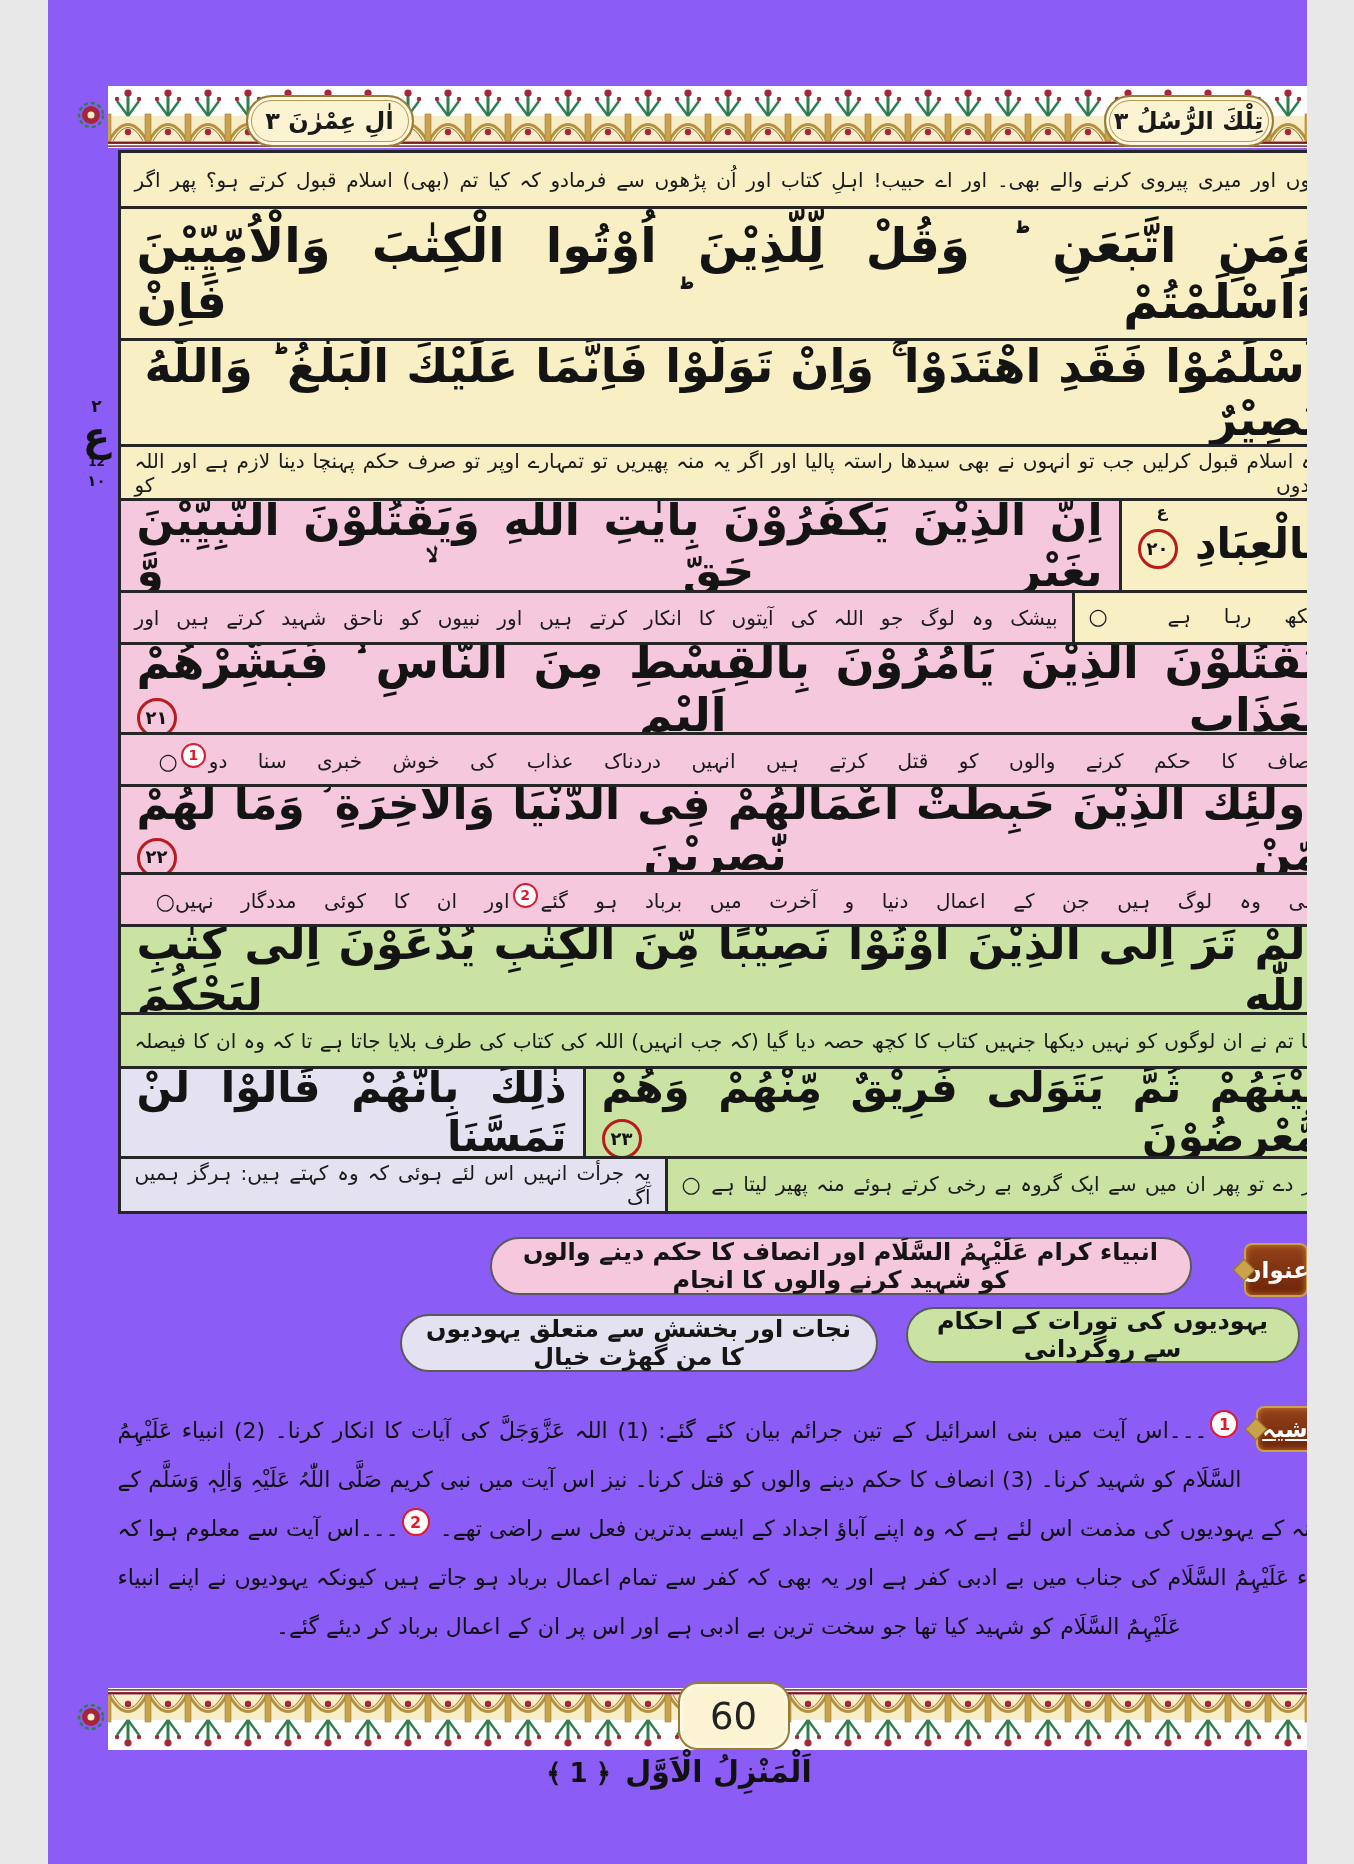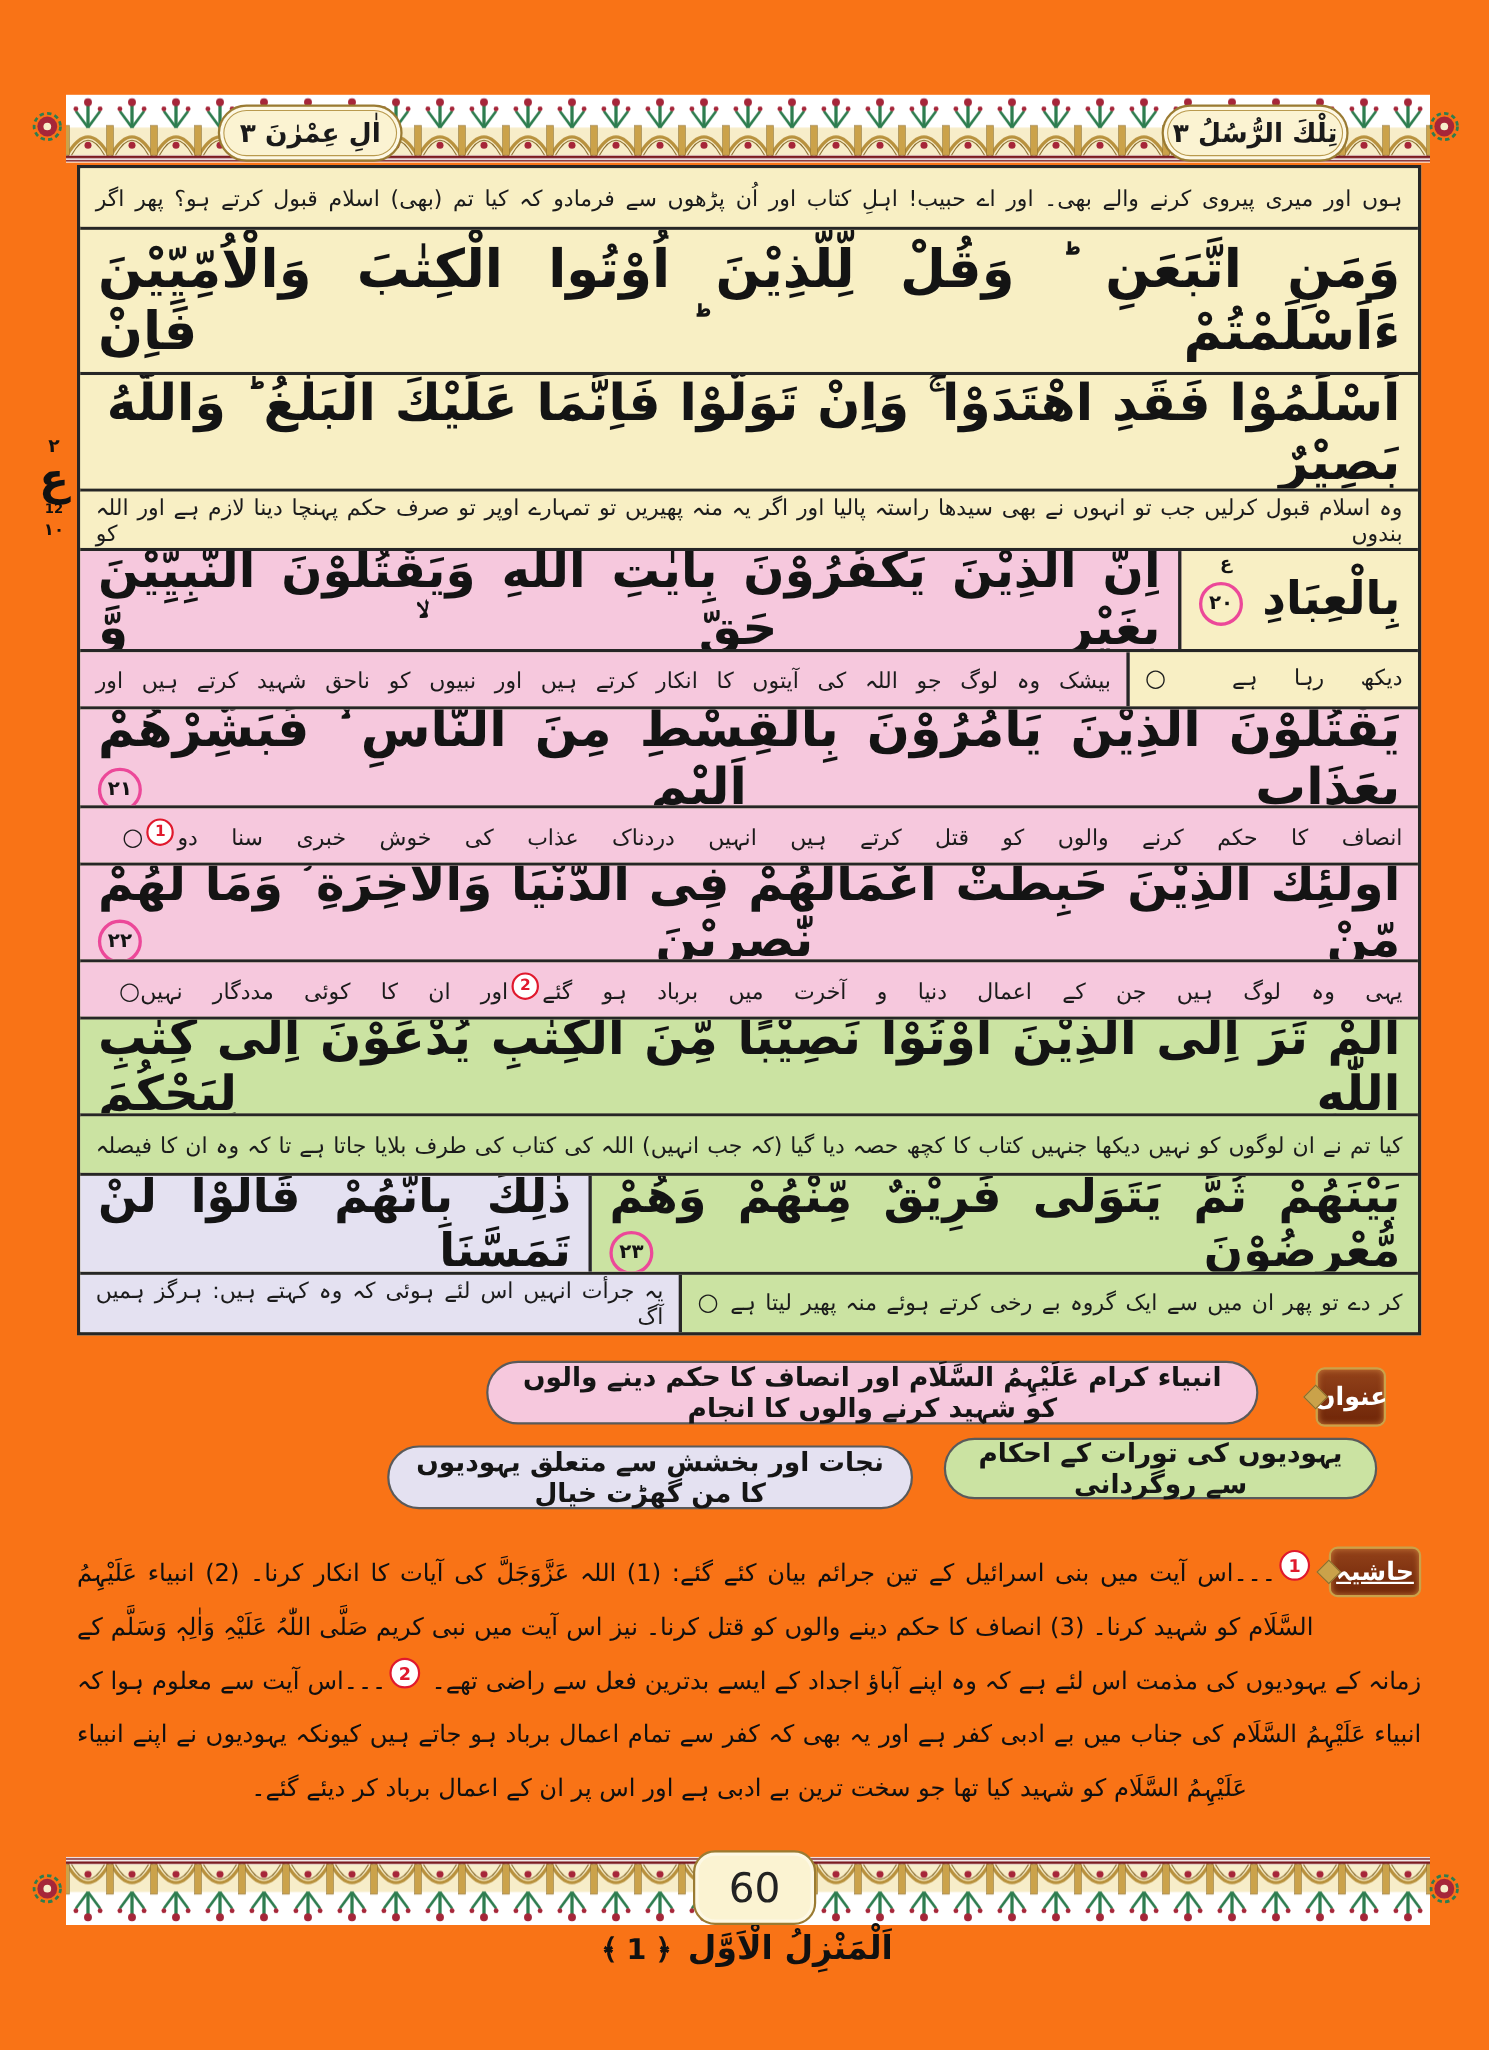--- a/index.html
+++ b/index.html
@@ -1,19 +1,19 @@
 <!DOCTYPE html>
 <html lang="ur" dir="rtl"><head>
 <meta charset="utf-8">
 <style>
   * { margin:0; padding:0; box-sizing:border-box; }
   html,body { background:#e8e8e8; }
   .page {
-    position:relative; width:1354px; height:1864px; margin:0 auto;
-    background:#f97316; overflow:hidden;
+    position:relative; width:1259px; height:1864px; margin:0 auto;
+    background:#8b5cf6; overflow:hidden;
     font-family:"DejaVu Sans", sans-serif;
     direction:rtl;
   }
   
   .strip { position:absolute; left:60px; width:1240px; height:62px; }
   .strip svg { display:block; width:100%; height:100%; }
   .strip.top { top:86px; }
   .strip.bottom { top:1688px; }
   .rosette { position:absolute; width:30px; height:30px; }
   .cartouche {
@@ -51,21 +51,21 @@
     text-align:justify; text-align-last:justify;
     padding:0 16px; line-height:1.15;
   }
   .urdu {
     width:100%; color:#1b1b1b; font-size:20px;
     text-align:justify; text-align-last:justify;
     padding:0 14px; line-height:1.2;
   }
   .vnum {
     display:inline-flex; align-items:center; justify-content:center;
-    width:40px; height:40px; border:3px solid #ec4899; border-radius:50%;
+    width:40px; height:40px; border:3px solid #b91c1c; border-radius:50%;
     font-size:18px; font-weight:bold; vertical-align:middle;
     background:transparent;
   }
   .ruku-wrap { position:relative; display:inline-block; vertical-align:middle; }
   .ruku-ain {
     position:absolute; top:-20px; right:10px; font-size:16px; font-weight:bold;
   }
   .endmark { font-size:22px; font-weight:normal; vertical-align:middle; }
   .fnref {
     display:inline-flex; align-items:center; justify-content:center;

